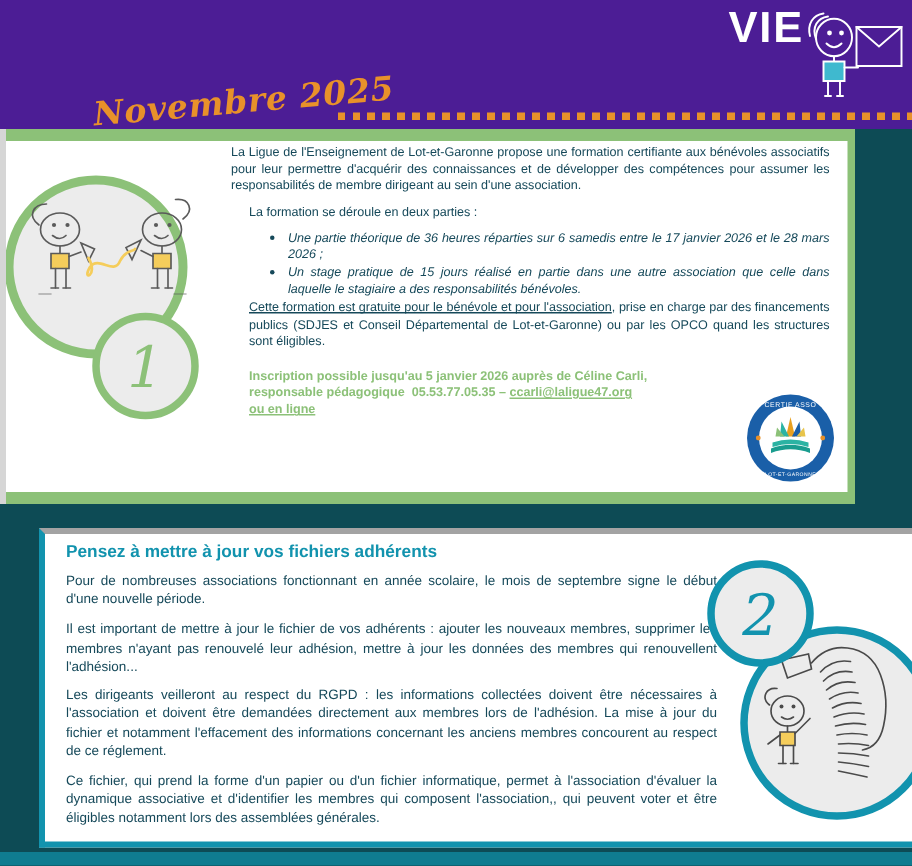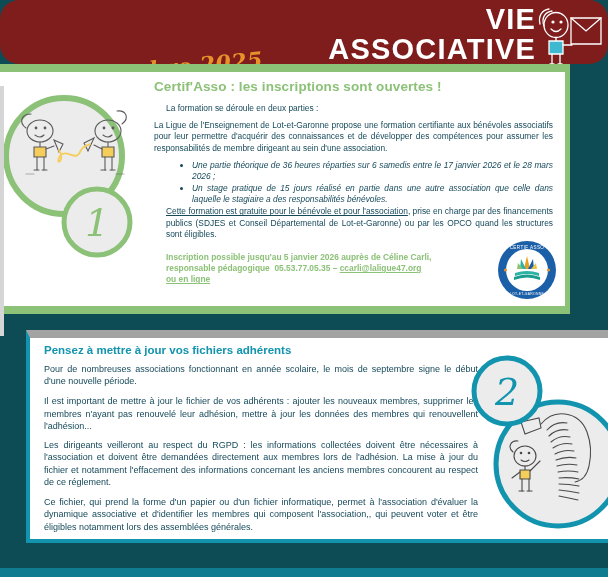--- a/index.html
+++ b/index.html
@@ -5,21 +5,21 @@
   html,body{margin:0;padding:0;}
   body{
     width:608px;height:577px;overflow:hidden;
     background:#0d4b55;
     font-family:"Liberation Sans",sans-serif;
     -webkit-font-smoothing:antialiased;
   }
   .page{position:relative;width:608px;height:577px;background:#0d4b55;}
 
   
-  .header{position:relative;height:64px;background:#7f1d1d;overflow:hidden;border-radius:19px;}
+  .header{position:relative;height:86px;background:#4c1d95;overflow:hidden;}
   .hdr-title{
     position:absolute;right:72px;top:4px;
     text-align:right;color:#ffffff;
     font-weight:bold;font-size:29px;line-height:1.05;
     letter-spacing:1.2px;
   }
   .hdr-title .l1{display:block;}
   .hdr-title .l2{display:block;}
   .hdr-month{
     position:absolute;left:62px;top:55px;
@@ -70,21 +70,21 @@
   .green-txt{color:#8cc178;font-weight:bold;text-align:center;}
   .certif-logo{position:absolute;right:8px;bottom:6px;width:60px;height:60px;}
 
   
   .sec2-gap{height:16px;background:#0d4b55;}
   .sec2-wrap{
     position:relative;
     margin-left:26px;
     width:582px;height:213px;
     background:#ffffff;
-    border-top:8px solid #a3a3a3;
+    border-top:4px solid #a3a3a3;
     border-left:4px solid #1293ae;
     border-bottom:4px solid #1293ae;
     box-sizing:border-box;
   }
   .sec2-title{
     color:#1293ae;font-weight:bold;font-size:11.5px;
     margin:6px 0 4px 14px;
   }
   .sec2-body{padding:0 130px 0 14px;}
   .p2{
@@ -97,21 +97,20 @@
   .side-strip{position:absolute;left:0;top:86px;width:4px;height:250px;background:#d6d6d6;}
 </style>
 </head>
 <body>
 
 <div class="page">
 
   <div class="header">
     <div class="hdr-title">
       <span class="l1">VIE</span>
-      <span class="l2">ASSOCIATIVE</span>
     </div>
     <div class="hdr-month">Novembre 2025</div>
     <div class="hdr-dots"></div>
     <div class="hdr-figure">
       <svg viewBox="0 0 70 62" width="70" height="62">
         <g fill="none" stroke="#ffffff" stroke-width="1.3" stroke-linecap="round">
 
           <path d="M6 18 C4 10 8 4 15 3"></path>
           <path d="M10 20 C7 12 11 6 18 5"></path>
 
@@ -183,23 +182,22 @@
         </g>
 
         <path d="M55 74 C62 86 50 90 56 80 C62 72 72 86 76 76 C80 68 85 70 86 68" fill="none" stroke="#f5cd5b" stroke-width="1.8" stroke-linecap="round"></path>
 
         <circle cx="93" cy="146" r="33" fill="#ececec" stroke="#8cc178" stroke-width="5"></circle>
         <text x="93" y="160" text-anchor="middle" fill="#8cc178" font-family="DejaVu Serif, serif" font-size="38" font-style="italic">1</text>
       </svg>
     </div>
 
     <div class="sec1-body">
-      <div class="sec1-title">Certif'Asso : les inscriptions sont ouvertes !</div>
+      <p class="para">La Ligue de l'Enseignement de Lot-et-Garonne propose une formation certifiante aux bénévoles associatifs pour leur permettre d'acquérir des connaissances et de développer des compétences pour assumer les responsabilités de membre dirigeant au sein d'une association.</p>
       <p class="para sub">La formation se déroule en deux parties :</p>
-      <p class="para">La Ligue de l'Enseignement de Lot-et-Garonne propose une formation certifiante aux bénévoles associatifs pour leur permettre d'acquérir des connaissances et de développer des compétences pour assumer les responsabilités de membre dirigeant au sein d'une association.</p>
       <ul class="bul">
         <li>Une partie théorique de 36 heures réparties sur 6 samedis entre le 17 janvier 2026 et le 28 mars 2026 ;</li>
         <li>Un stage pratique de 15 jours réalisé en partie dans une autre association que celle dans laquelle le stagiaire a des responsabilités bénévoles.</li>
       </ul>
       <p class="para sub" style=""><span class="u">Cette formation est gratuite pour le bénévole et pour l'association</span><span>, prise en charge par des financements publics (SDJES et Conseil Départemental de Lot-et-Garonne) ou par les OPCO quand les structures sont éligibles.</span></p>
       <p class="para sub green-txt" style="margin-top:12px;padding-right:66px;text-align:left;">
         <span>Inscription possible jusqu'au 5 janvier 2026 auprès de Céline Carli,</span><br>
         <span>responsable pédagogique</span>&nbsp;&nbsp;<span>05.53.77.05.35</span>
         <span>–</span>
         <a class="green-txt u" href="#">ccarli@laligue47.org</a><br>

